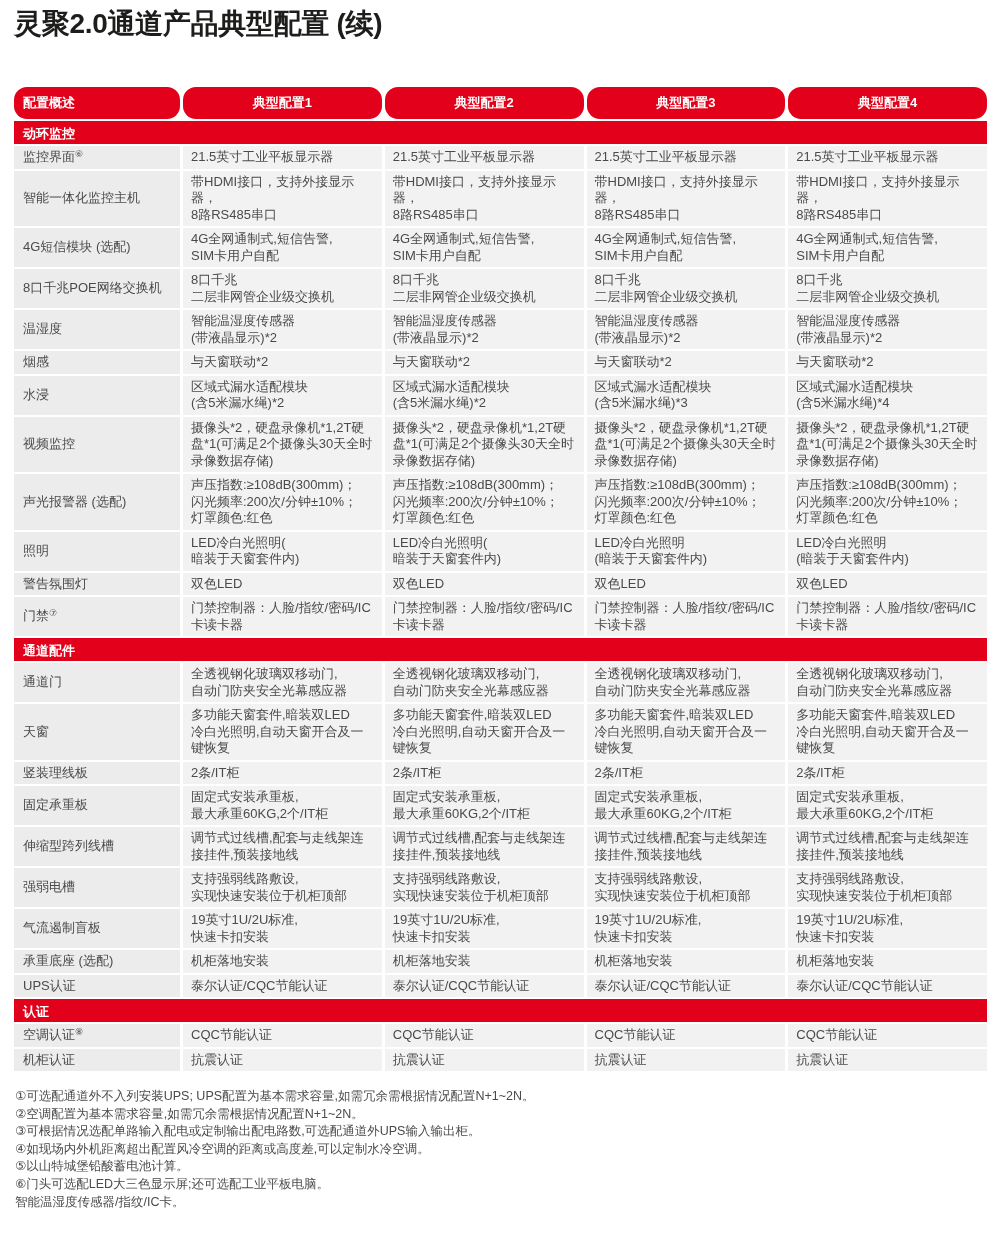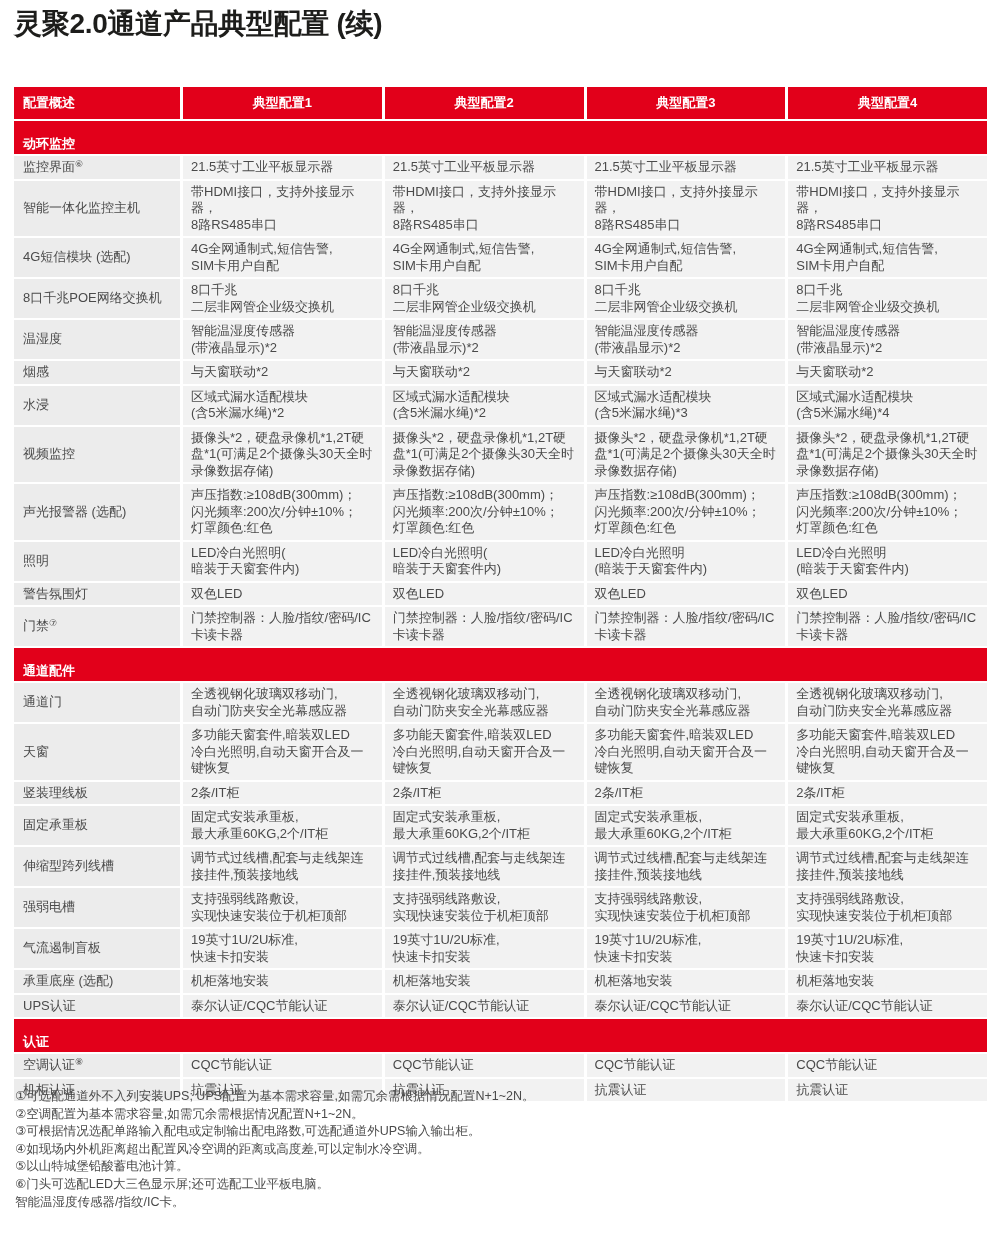--- a/index.html
+++ b/index.html
@@ -19,26 +19,26 @@
   .page-title{
     position:absolute;left:14px;top:5px;margin:0;
     font-size:28px;font-weight:800;color:var(--title);letter-spacing:-0.3px;
   }
   table.cfg{
     position:absolute;left:11px;top:85px;width:979px;
     border-collapse:separate;border-spacing:3px 2px;table-layout:fixed;
   }
   table.cfg th{
     background:var(--accent);color:#fff;font-size:13px;font-weight:bold;
-    height:32px;text-align:center;padding:0 20px;
+    height:32px;text-align:center;padding:0 20px;border-radius:13px;
   }
   table.cfg th.hl{text-align:left;padding-left:9px;}
   td.section{
     background:var(--accent);color:#fff;font-weight:bold;font-size:13px;
-    height:20px;padding:14px 6px 1px 9px;text-align:left;
+    height:20px;padding:4px 6px 1px 9px;text-align:left;
   }
   td.lbl{
     background:var(--lbl-bg);color:var(--text);font-size:13px;line-height:16.5px;
     padding:3px 4px 3px 9px;vertical-align:middle;
   }
   td.val{
     background:var(--val-bg);color:var(--text);font-size:13px;line-height:16.5px;
     padding:3px 6px 3px 8px;vertical-align:middle;white-space:pre-line;
   }
   sup.fn{font-size:9px;line-height:0;vertical-align:4px;}

